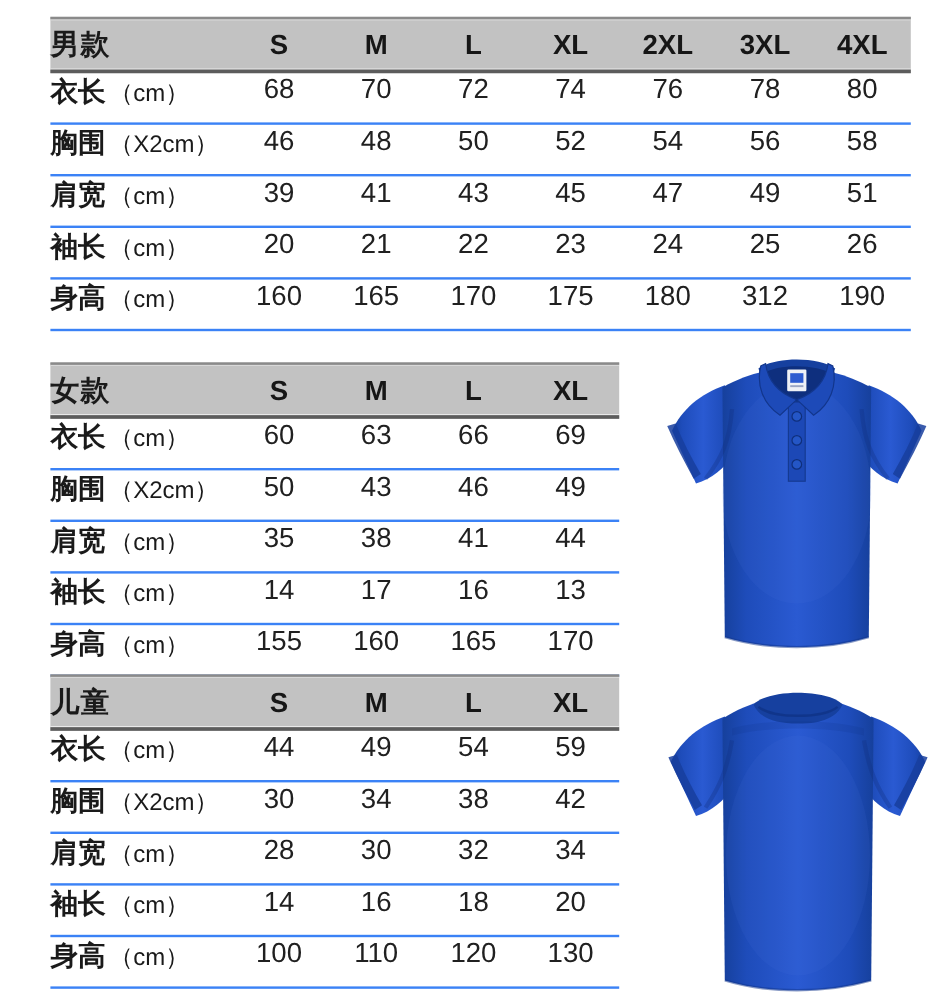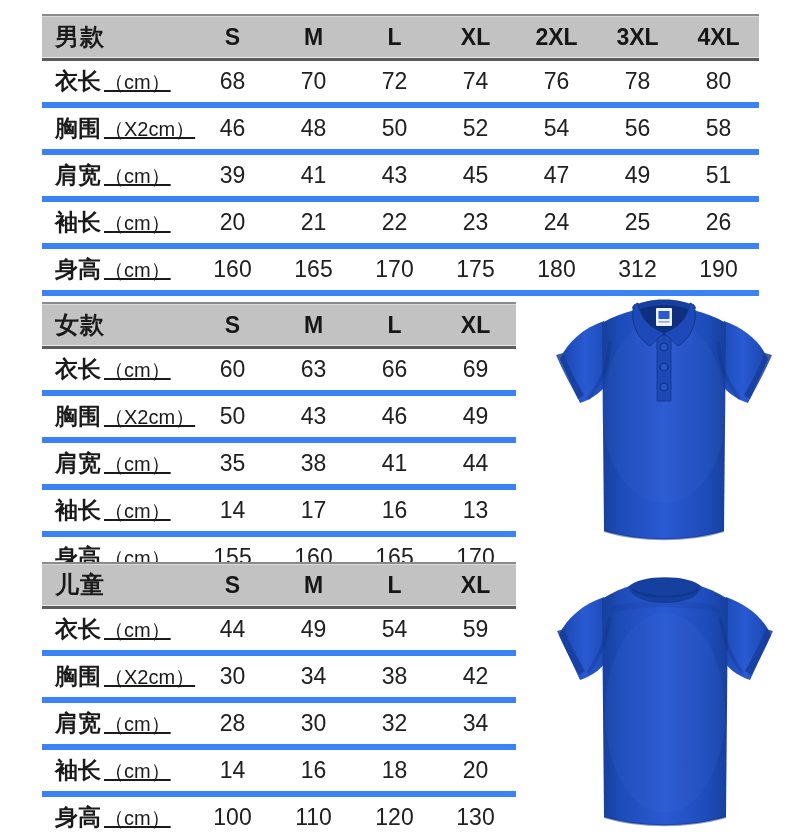--- a/index.html
+++ b/index.html
@@ -10,29 +10,29 @@
   .size-table{position:absolute;left:42px;}
   .size-table.men{top:14px;width:717px;}
   .size-table.women{top:302px;width:474px;}
   .size-table.kids{top:562px;width:474px;}
 
   .thead{
     display:flex;align-items:center;height:42px;background:#c2c2c2;
     border-top:2px solid #8a8a8a;border-bottom:3px solid #5c5c5c;
     box-shadow:inset 0 1px 0 #d8d8d8, inset 0 -1px 0 #e9e9e9;
   }
-  .label-cell{width:150px;flex:0 0 150px;padding-left:13px;box-sizing:border-box;
+  .label-cell{width:150px;flex:0 0 150px;box-sizing:border-box;
     display:flex;align-items:baseline;white-space:nowrap;}
   .title{font-weight:bold;font-size:24px;letter-spacing:1px;}
   .col{width:81px;flex:0 0 81px;text-align:center;}
   .thead .col{font-weight:bold;font-size:23px;color:#161616;}
 
-  .trow{display:flex;align-items:center;height:41px;border-bottom:6px solid #3b82f6;}
+  .trow{display:flex;align-items:flex-start;height:41px;border-bottom:2px solid #3b82f6;}
   .trow .lbl{font-weight:bold;font-size:23px;}
-  .trow .unit{font-size:20px;font-weight:normal;margin-left:3px;text-decoration:underline;}
+  .trow .unit{font-size:20px;font-weight:normal;margin-left:3px;}
   .trow .col{font-size:23px;color:#202020;}
 
   .shirt{position:absolute;margin:0;padding:0;}
   .shirt.front{left:538px;top:281px;width:252px;height:265px;}
   .shirt.back{left:540px;top:553px;width:250px;height:278px;}
   .shirt svg{display:block;width:100%;height:100%;}
 </style>
 </head>
 <body>
 

